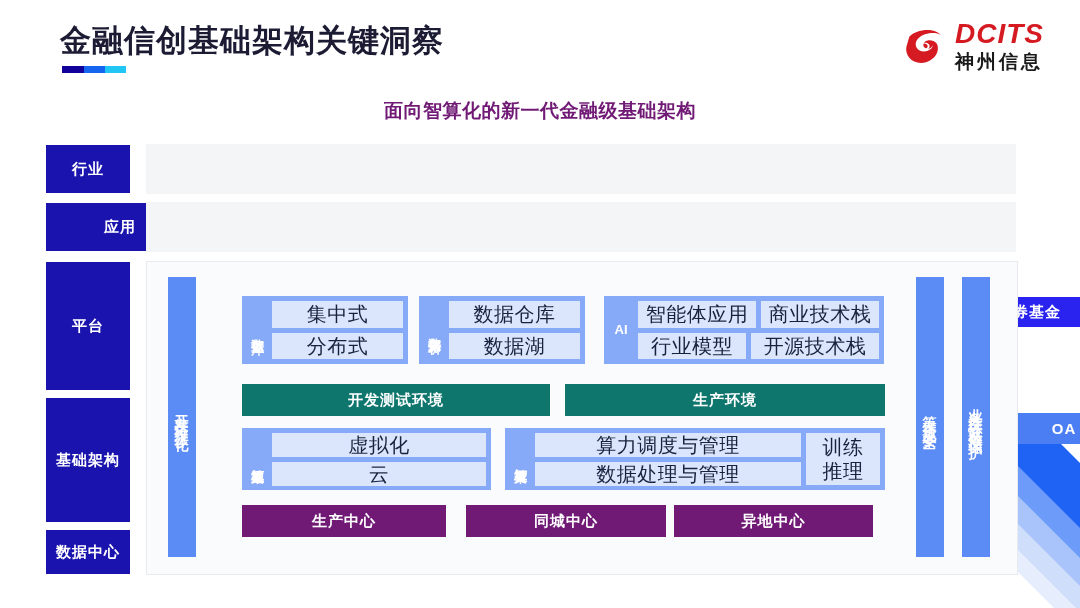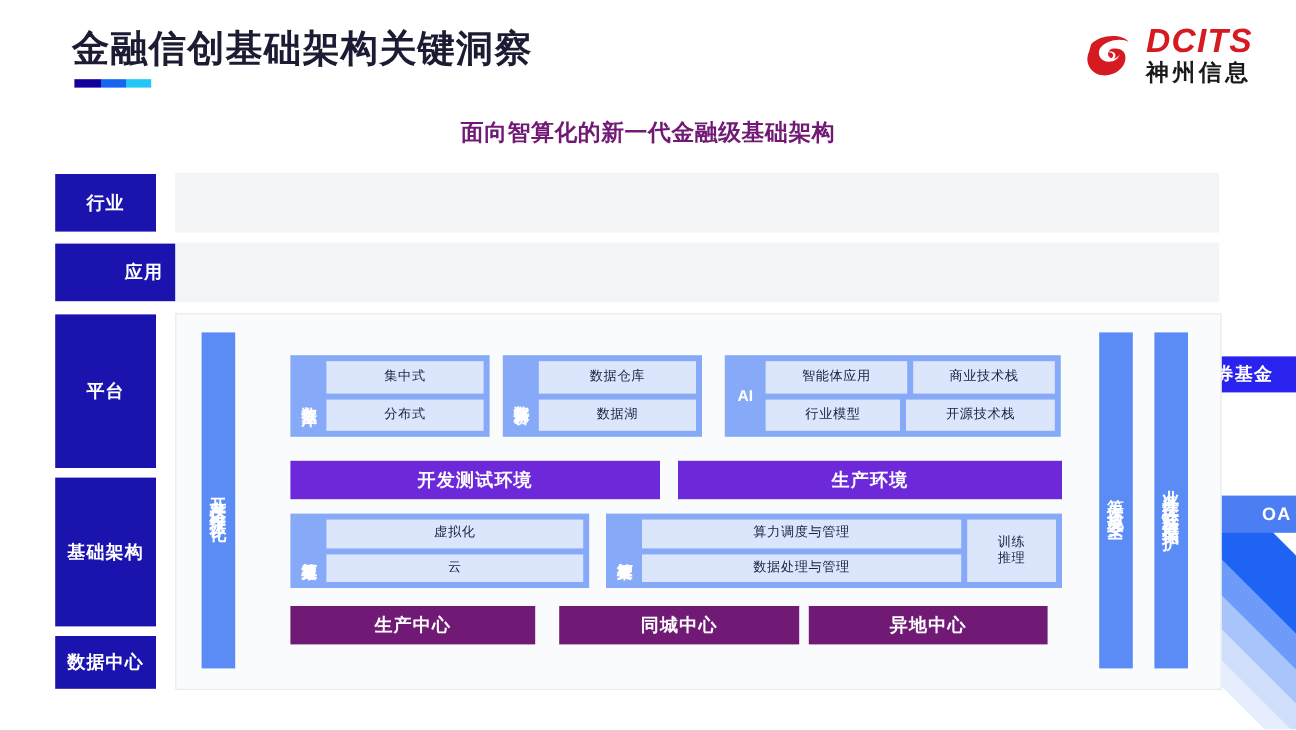--- a/index.html
+++ b/index.html
@@ -179,33 +179,33 @@
   .group-body {
     flex: 1 1 auto;
     display: flex;
     flex-direction: column;
     gap: 5px;
   }
   .group-row { display: flex; gap: 5px; flex: 1 1 auto; }
   .cell {
     background: #dbe6fd;
     color: #17233d;
-    font-size: 11px;
+    font-size: 20px;
     display: flex;
     align-items: center;
     justify-content: center;
     flex: 1 1 auto;
     letter-spacing: 0.5px;
     line-height: 1.2;
   }
   .cell-multiline { flex-direction: column; }
 
   .env-bar {
     position: absolute;
-    background: #6d28d9;
+    background: #0f766e;
     color: #ffffff;
     font-weight: bold;
     font-size: 15px;
     display: flex;
     align-items: center;
     justify-content: center;
     letter-spacing: 1px;
   }
 </style>
 </head>

